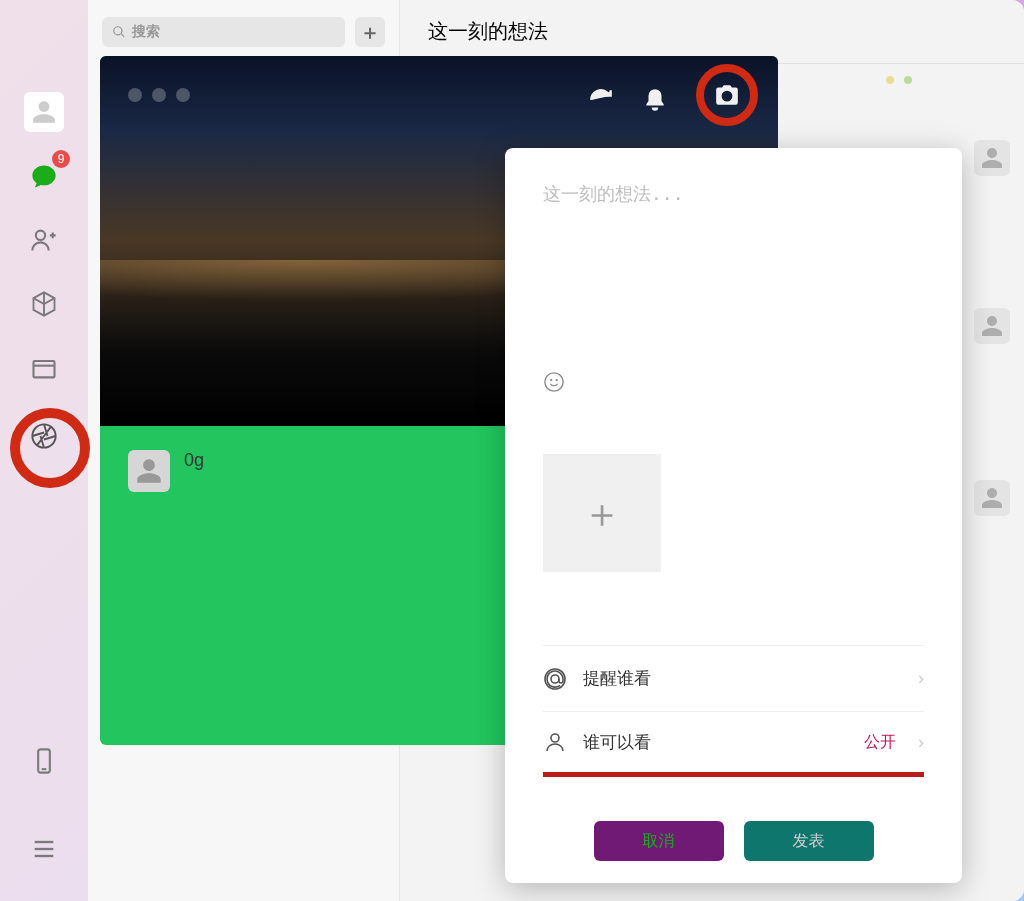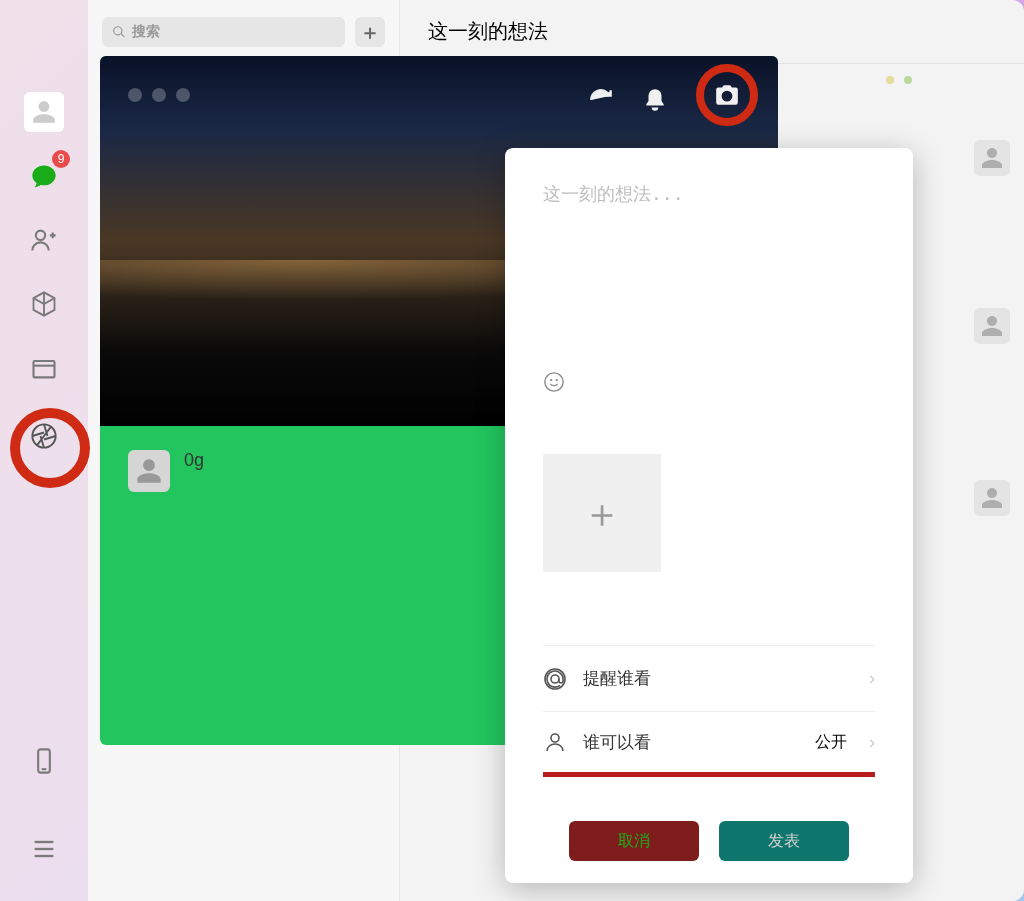--- a/index.html
+++ b/index.html
@@ -229,21 +229,21 @@
     background: #e8dc99;
     border-radius:50%;
     box-shadow: 18px 0 0 #b8daa0;
   }
 
   
   .compose {
     position: absolute;
     left: 505px;
     top: 148px;
-    width: 408px;
+    width: 457px;
     height: 735px;
     background: #fff;
     border-radius: 8px;
     box-shadow: 0 6px 30px rgba(0,0,0,0.25);
     display: flex;
     flex-direction: column;
     padding: 34px 38px 22px 38px;
     gap: 33px;
   }
   .compose textarea {
@@ -273,36 +273,36 @@
     border-top: 1px solid #eee;
     height: 66px;
     display: flex;
     align-items: center;
     gap: 16px;
     font-size: 17px;
     color: #333;
   }
   .compose-row:last-child { border-bottom: 5px solid #b91c1c; }
   .compose-row svg { width: 24px; height: 24px; fill:none; stroke:#555; stroke-width:1.6;}
-  .compose-row .value { margin-left:auto; color:#000000; font-size:16px;}
+  .compose-row .value { margin-left:auto; color:#be185d; font-size:16px;}
   .compose-row .chev { color:#ccc; font-size:18px; margin-left:6px;}
   .compose-footer {
     margin-top: auto;
     display: flex;
     gap: 20px;
     justify-content: center;
   }
   .btn {
     width: 130px;
     height: 40px;
     border-radius: 6px;
     font-size: 16px;
     display:flex; align-items:center; justify-content:center;
   }
-  .btn-cancel { background:#7f1d1d; color:#1AAD19;text-align:center;}
+  .btn-cancel { background:#701a75; color:#1AAD19;text-align:center;}
   .btn-post   { background:#0f766e; color:#d0d0d0;font-family:Liberation Mono, monospace;}
 
   
   .highlight-circle {
     position: absolute;
     border: 10px solid #CE2A14;
     border-radius: 50%;
     pointer-events: none;
   }
 </style>

